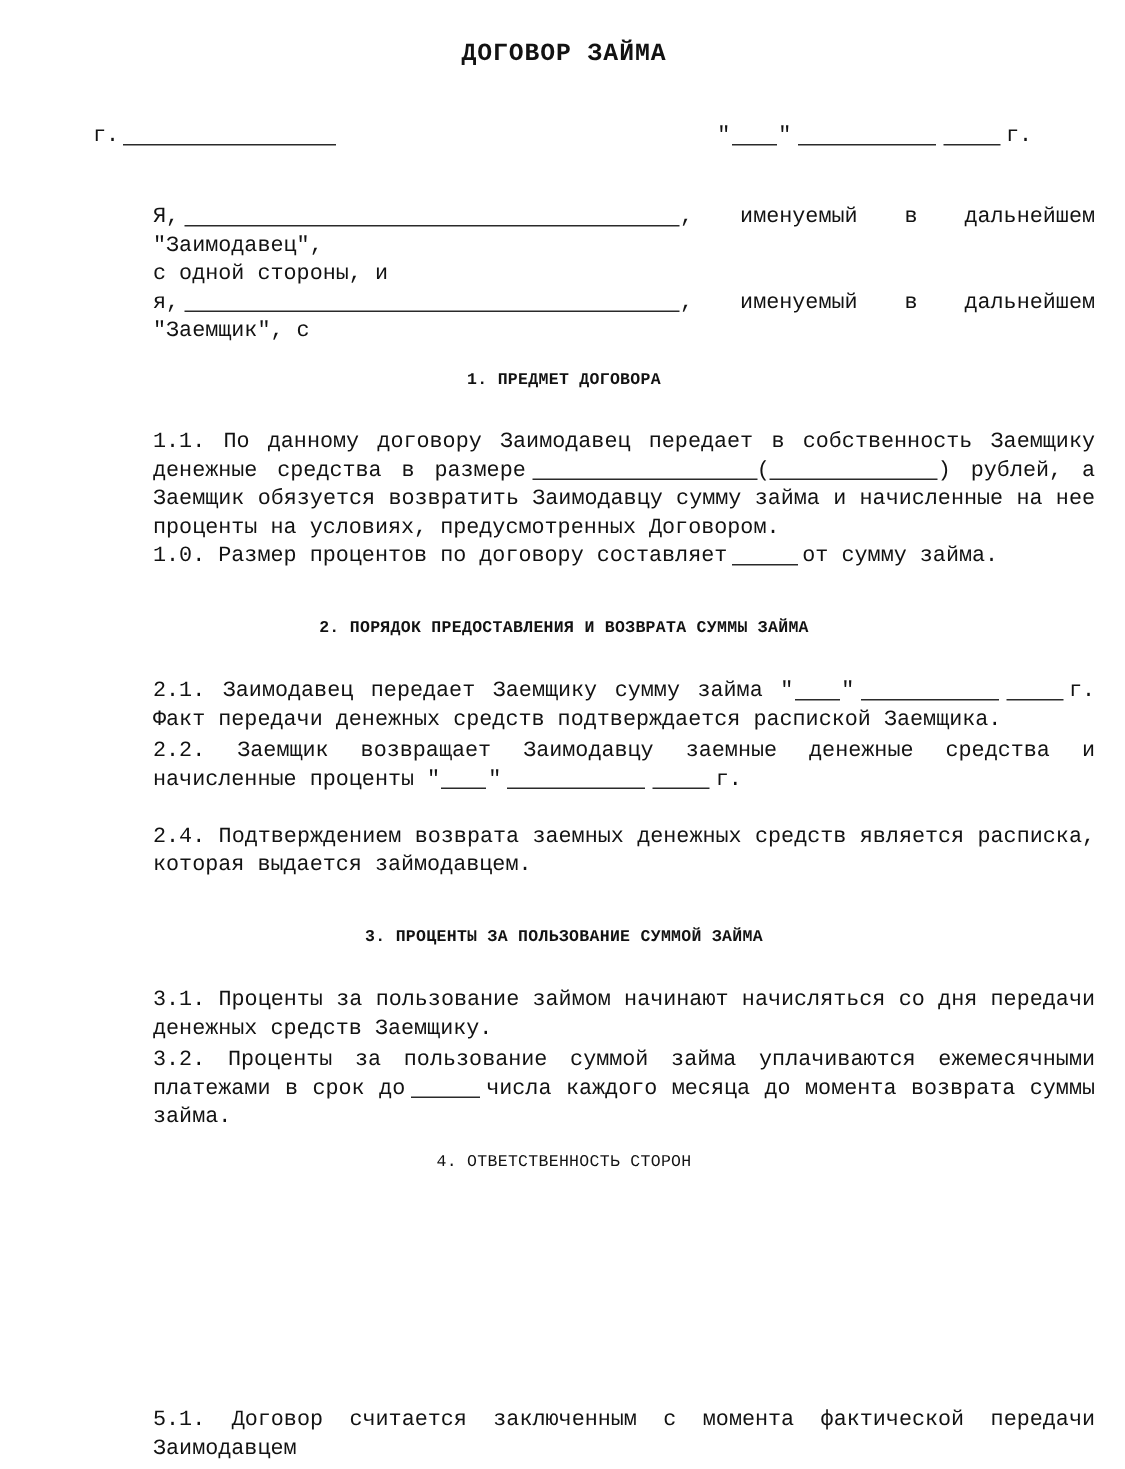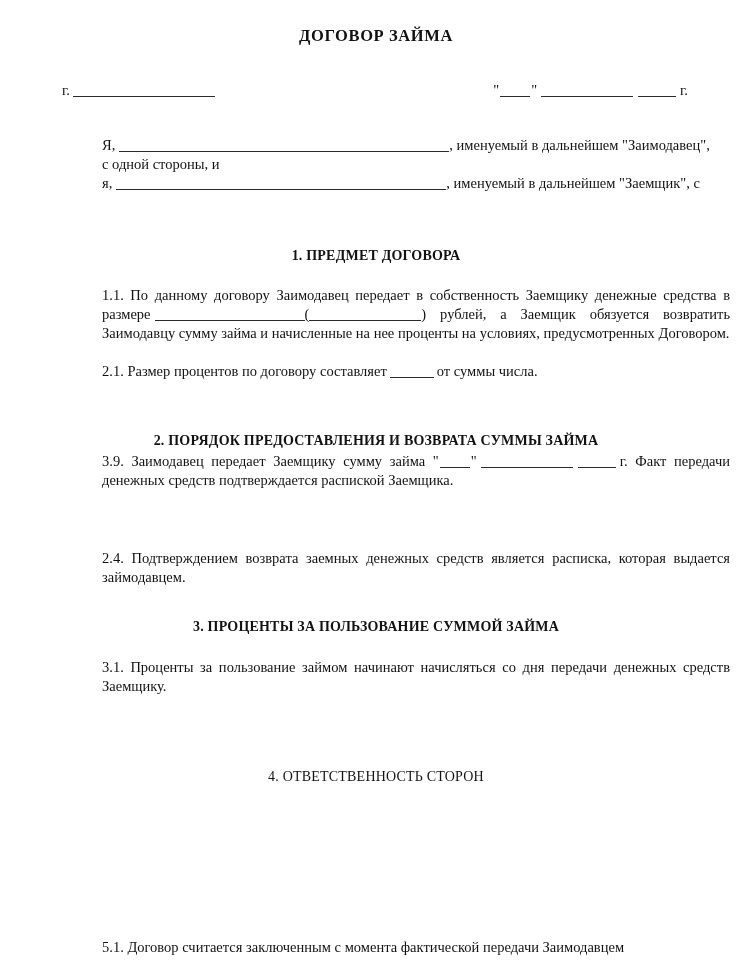--- a/index.html
+++ b/index.html
@@ -13,20 +13,21 @@
     color: #121212;
     -webkit-font-smoothing: antialiased;
   }
   .page {
     position: relative;
     width: 750px;
     height: 979px;
     background: #ffffff;
     overflow: hidden;
     box-sizing: border-box;
+    font-family: Liberation Mono, monospace;
   }
   .col {
     position: absolute;
     left: 62px;
     width: 628px;
   }
   
   .doc-title {
     top: 26px;
     text-align: center;
@@ -65,21 +66,21 @@
   
   .para {
     font-size: 14.5px;
     line-height: 1.30;
     text-align: justify;
     text-justify: inter-word;
     margin-left: 40px;
   }
   .para.last-left { text-align: left; }
   .section-head {
-    font-size: 14px;
+    font-size: 11px;
     text-align: center;
     font-weight: bold;
     letter-spacing: 0.2px;
   }
   .section-head.thin { font-weight: normal; }
   .nowrap { white-space: nowrap; }
 </style>
 </head>
 <body>
 
@@ -106,42 +107,49 @@
     </div>
   </div>
 
   <div class="col section-head" style="top:248px;">1. ПРЕДМЕТ ДОГОВОРА</div>
 
   <div class="col para" style="top:286px;">
     <span>1.1. По данному договору Заимодавец передает в собственность Заемщику денежные средства в размере</span><span class="bl bl-sum"></span><span>(</span><span class="bl bl-sumw"></span><span>) рублей, а Заемщик обязуется возвратить Заимодавцу сумму займа и начисленные на нее проценты на условиях, предусмотренных Договором.</span>
   </div>
 
   <div class="col para last-left" style="top:362px;">
-    <span>2.1. Размер процентов по договору составляет</span><span class="bl bl-pct"></span><span>от суммы числа.</span>
+    <span>1.0. Размер процентов по договору составляет</span><span class="bl bl-pct"></span><span>от сумму займа.</span>
   </div>
 
-  <div class="col section-head" style="top:413px;margin-top:20px;">2. ПОРЯДОК ПРЕДОСТАВЛЕНИЯ И ВОЗВРАТА СУММЫ ЗАЙМА</div>
+  <div class="col section-head" style="top:413px;">2. ПОРЯДОК ПРЕДОСТАВЛЕНИЯ И ВОЗВРАТА СУММЫ ЗАЙМА</div>
 
   <div class="col para" style="top:452px;">
-    <span>3.9. Заимодавец передает Заемщику сумму займа</span>
+    <span>2.1. Заимодавец передает Заемщику сумму займа</span>
     <span class="nowrap"><span>"</span><span class="bl bl-day"></span><span>"</span><span class="bl bl-month"></span><span class="bl bl-year"></span></span><span>г. Факт передачи денежных средств подтверждается распиской Заемщика.</span>
   </div>
 
+  <div class="col para" style="top:492px;">
+    <span>2.2. Заемщик возвращает Заимодавцу заемные денежные средства и начисленные проценты</span>
+    <span class="nowrap"><span>"</span><span class="bl bl-day"></span><span>"</span><span class="bl bl-month"></span><span class="bl bl-year"></span></span><span>г.</span>
+  </div>
 
 
   <div class="col para" style="top:549px;">
     <span>2.4. Подтверждением возврата заемных денежных средств является расписка, которая выдается займодавцем.</span>
   </div>
 
   <div class="col section-head" style="top:619px;">3. ПРОЦЕНТЫ ЗА ПОЛЬЗОВАНИЕ СУММОЙ ЗАЙМА</div>
 
   <div class="col para" style="top:658px;">
     <span>3.1. Проценты за пользование займом начинают начисляться со дня передачи денежных средств Заемщику.</span>
   </div>
 
+  <div class="col para" style="top:698px;">
+    <span>3.2. Проценты за пользование суммой займа уплачиваются ежемесячными платежами в срок до</span><span class="bl bl-day2"></span><span>числа каждого месяца до момента возврата суммы займа.</span>
+  </div>
 
   <div class="col section-head thin" style="top:769px;text-align:center;">4. ОТВЕТСТВЕННОСТЬ СТОРОН</div>
 
 
 
   <div class="col para" style="top:938px;">
     <span>5.1. Договор считается заключенным с момента фактической передачи Заимодавцем</span>
   </div>
 
 </div>

